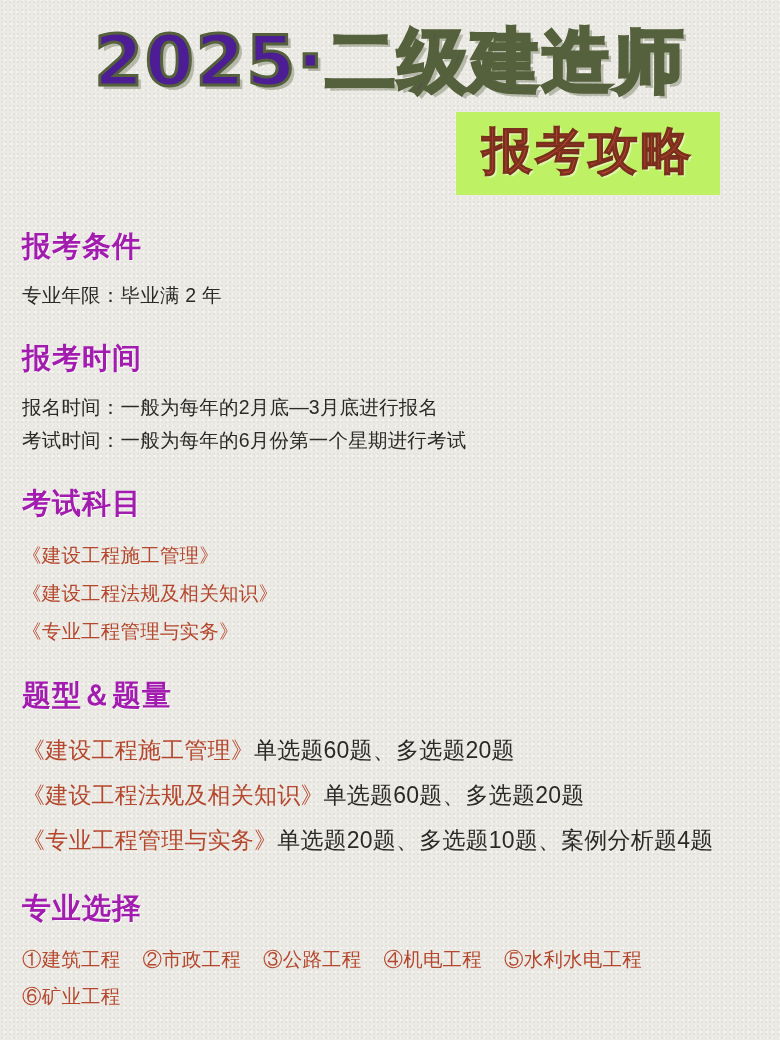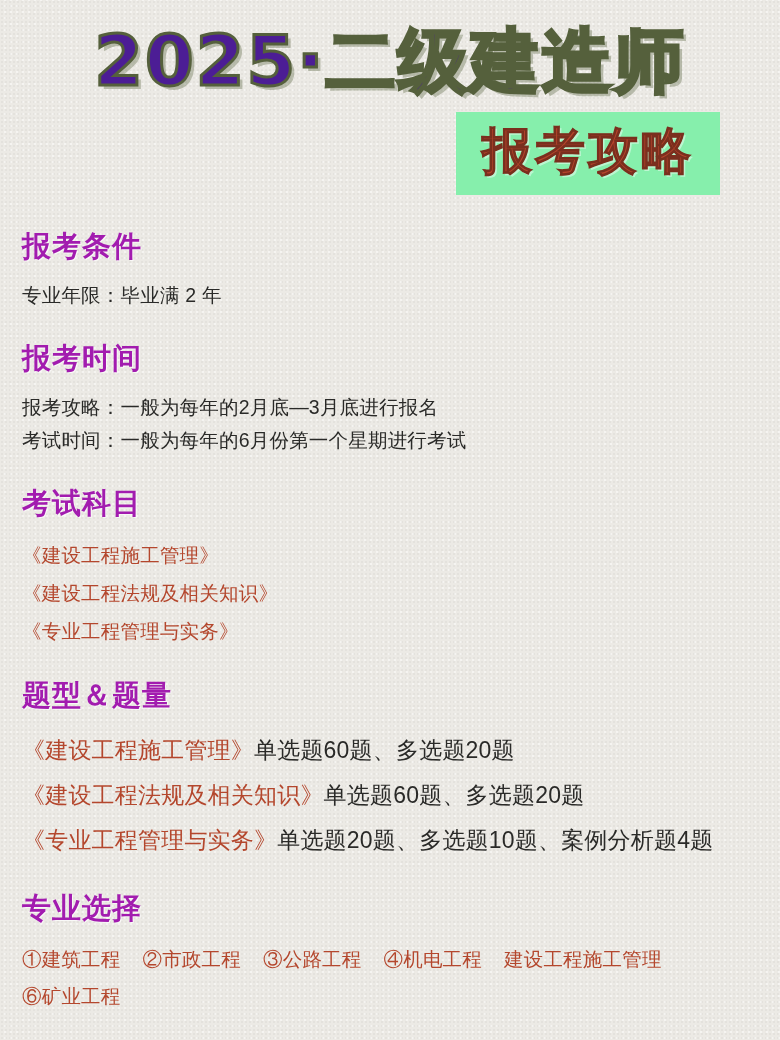--- a/index.html
+++ b/index.html
@@ -50,21 +50,21 @@
     text-shadow: 4px 4px 0 rgba(85,96,60,0.35);
     white-space: nowrap;
   }
   .subtitle-row {
     margin-top: 12px;
     display: flex;
     justify-content: flex-end;
     padding-right: 42px;
   }
   .subtitle-box {
-    background: #86efac;
+    background: #bef264;
     padding: 6px 26px 10px 26px;
   }
   .subtitle-text {
     font-family: "DejaVu Sans", sans-serif;
     font-weight: bold;
     font-size: 50px;
     letter-spacing: 3px;
     color: #b4442c;
     -webkit-text-stroke: 1px #7a2f1e;
     text-shadow: 2px 2px 0 rgba(255,255,255,0.45);
@@ -132,21 +132,21 @@
 
   <div class="content">
 
     <div class="section">
       <div class="sec-head">报考条件</div>
       <div class="line">专业年限：毕业满 2 年</div>
     </div>
 
     <div class="section">
       <div class="sec-head">报考时间</div>
-      <div class="line">报考攻略：一般为每年的2月底—3月底进行报名</div>
+      <div class="line">报名时间：一般为每年的2月底—3月底进行报名</div>
       <div class="line">考试时间：一般为每年的6月份第一个星期进行考试</div>
     </div>
 
     <div class="section">
       <div class="sec-head">考试科目</div>
       <div class="line-red">《建设工程施工管理》</div>
       <div class="line-red">《建设工程法规及相关知识》</div>
       <div class="line-red">《专业工程管理与实务》</div>
     </div>
 
@@ -159,21 +159,21 @@
         <span class="bk">《建设工程法规及相关知识》</span><span>单选题60题、多选题20题</span>
       </div>
       <div class="mix">
         <span class="bk">《专业工程管理与实务》</span><span>单选题20题、多选题10题、案例分析题4题</span>
       </div>
     </div>
 
     <div class="section">
       <div class="sec-head">专业选择</div>
       <div class="majors">
-        <span>①建筑工程</span><span>②市政工程</span><span>③公路工程</span><span>④机电工程</span><span>建设工程施工管理</span>
+        <span>①建筑工程</span><span>②市政工程</span><span>③公路工程</span><span>④机电工程</span><span>⑤水利水电工程</span>
       </div>
       <div class="majors">
         <span>⑥矿业工程</span>
       </div>
     </div>
 
   </div>
 </div>
 
 </body></html>

